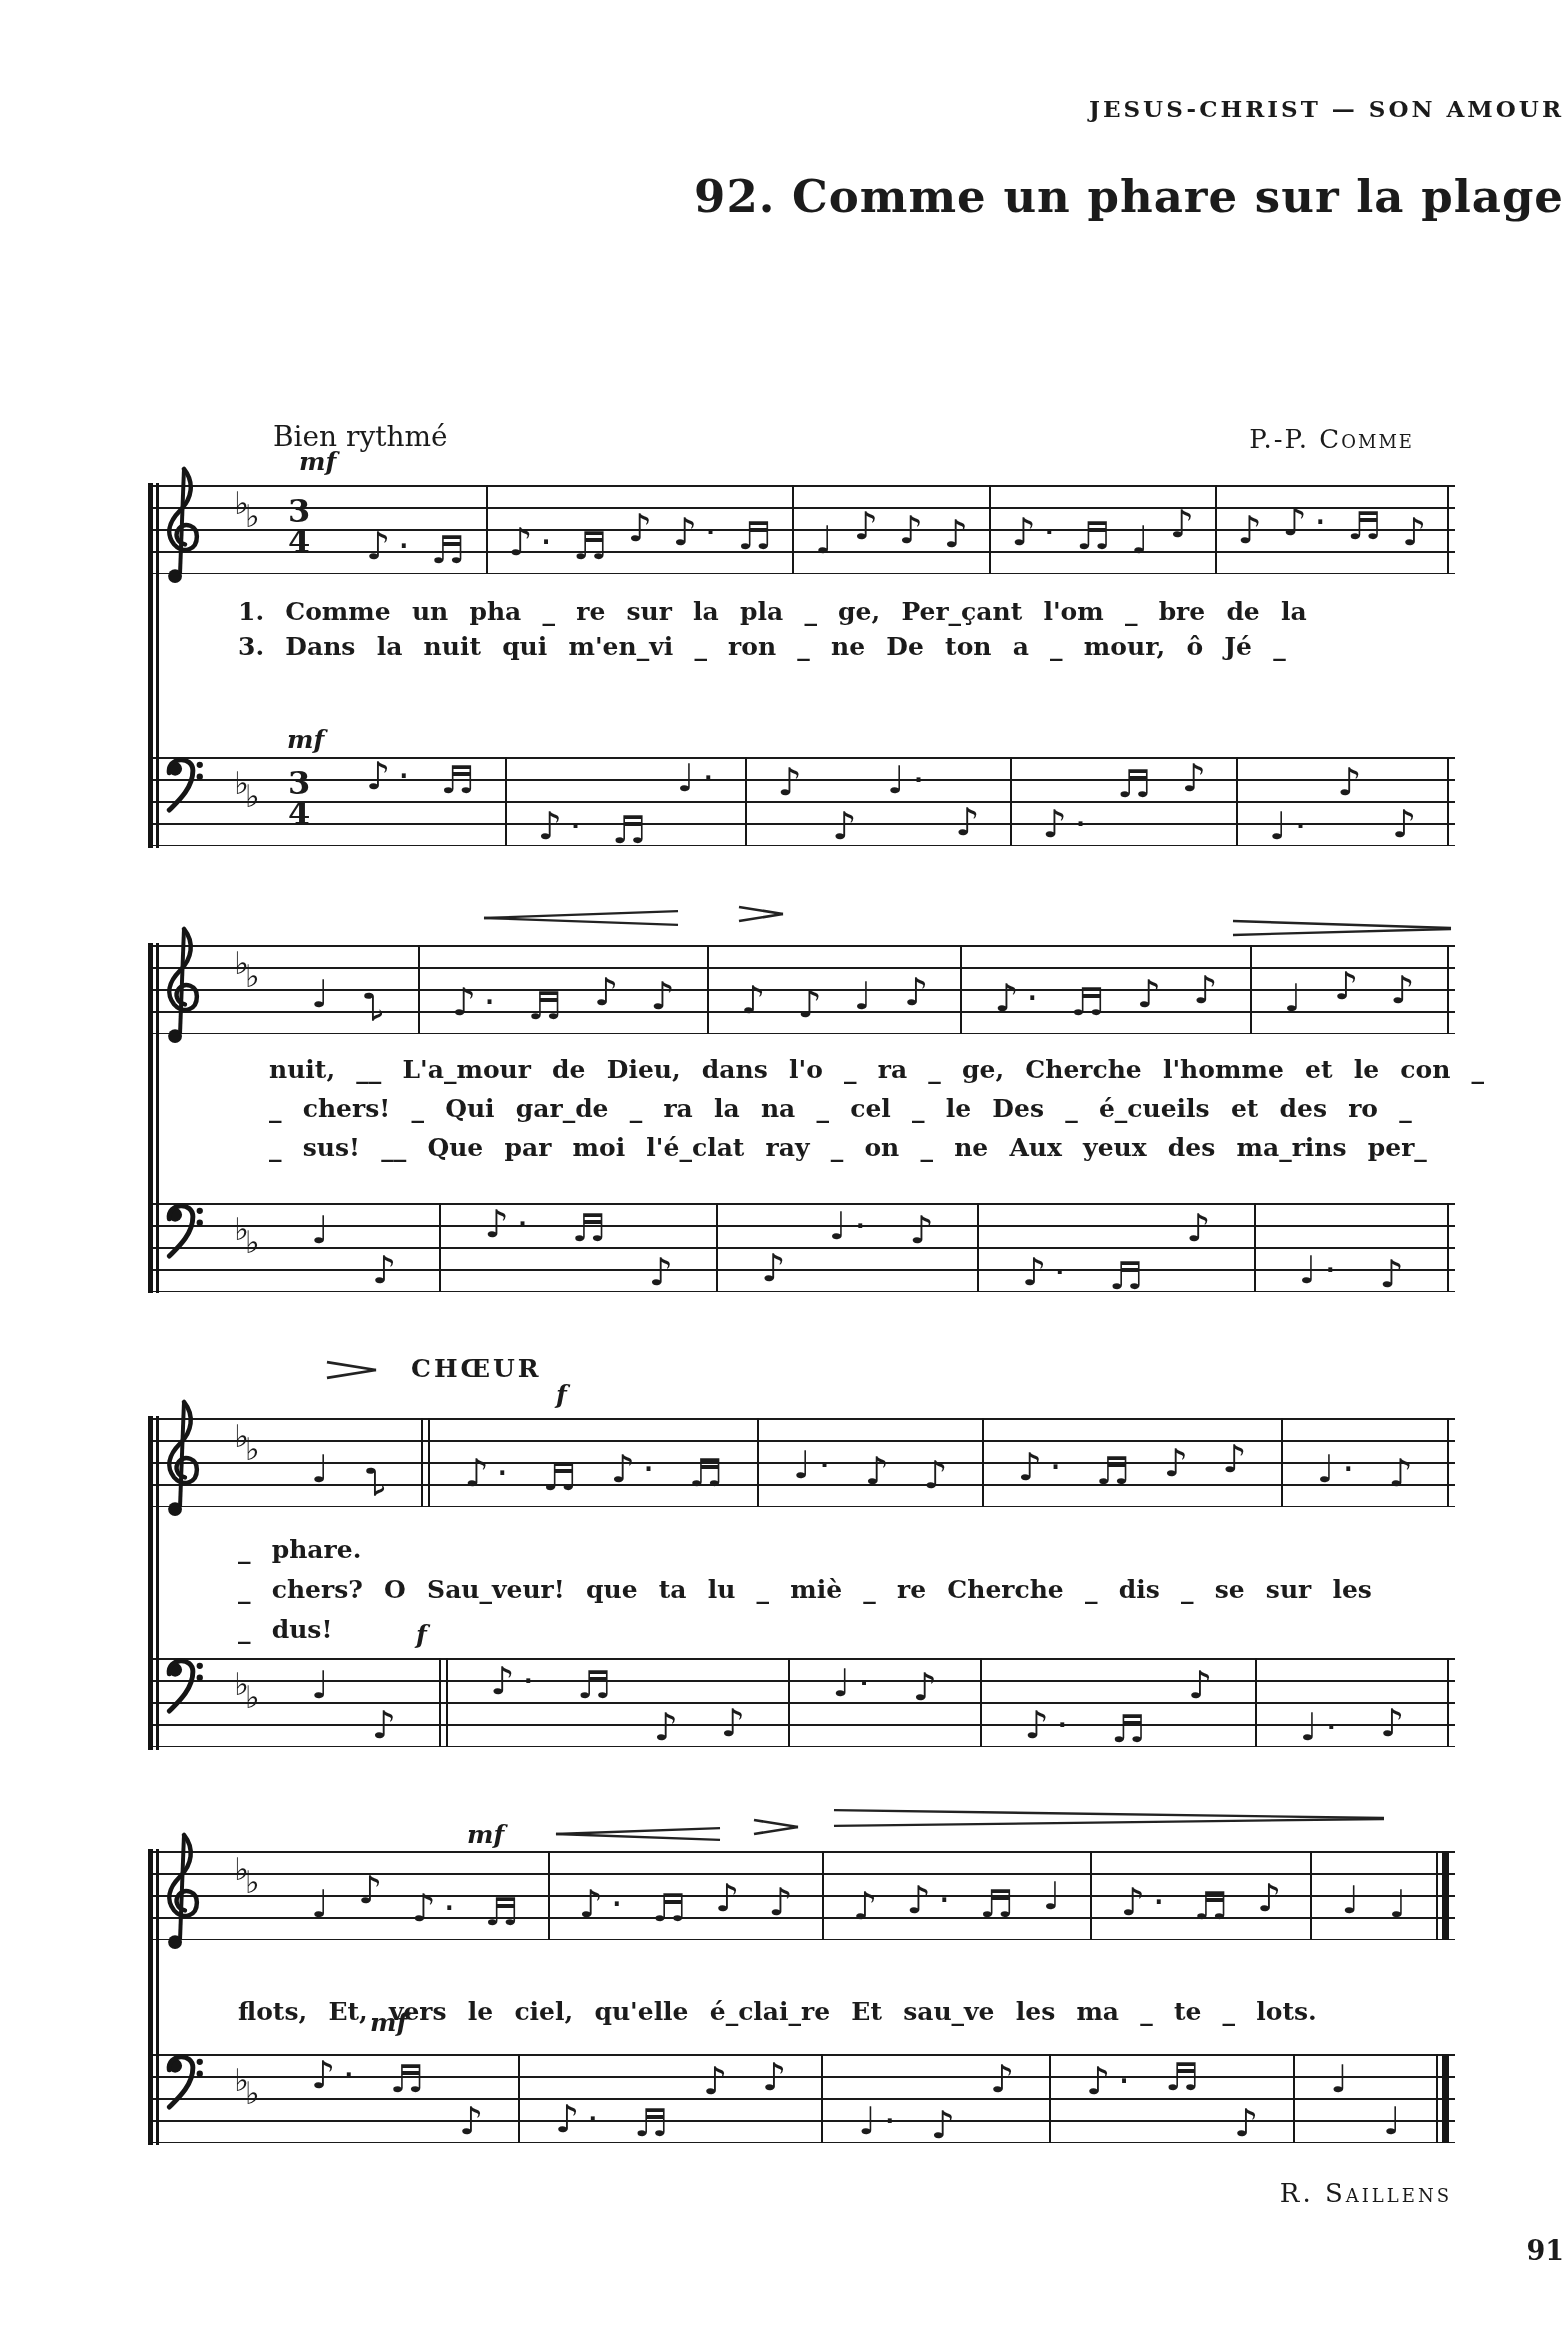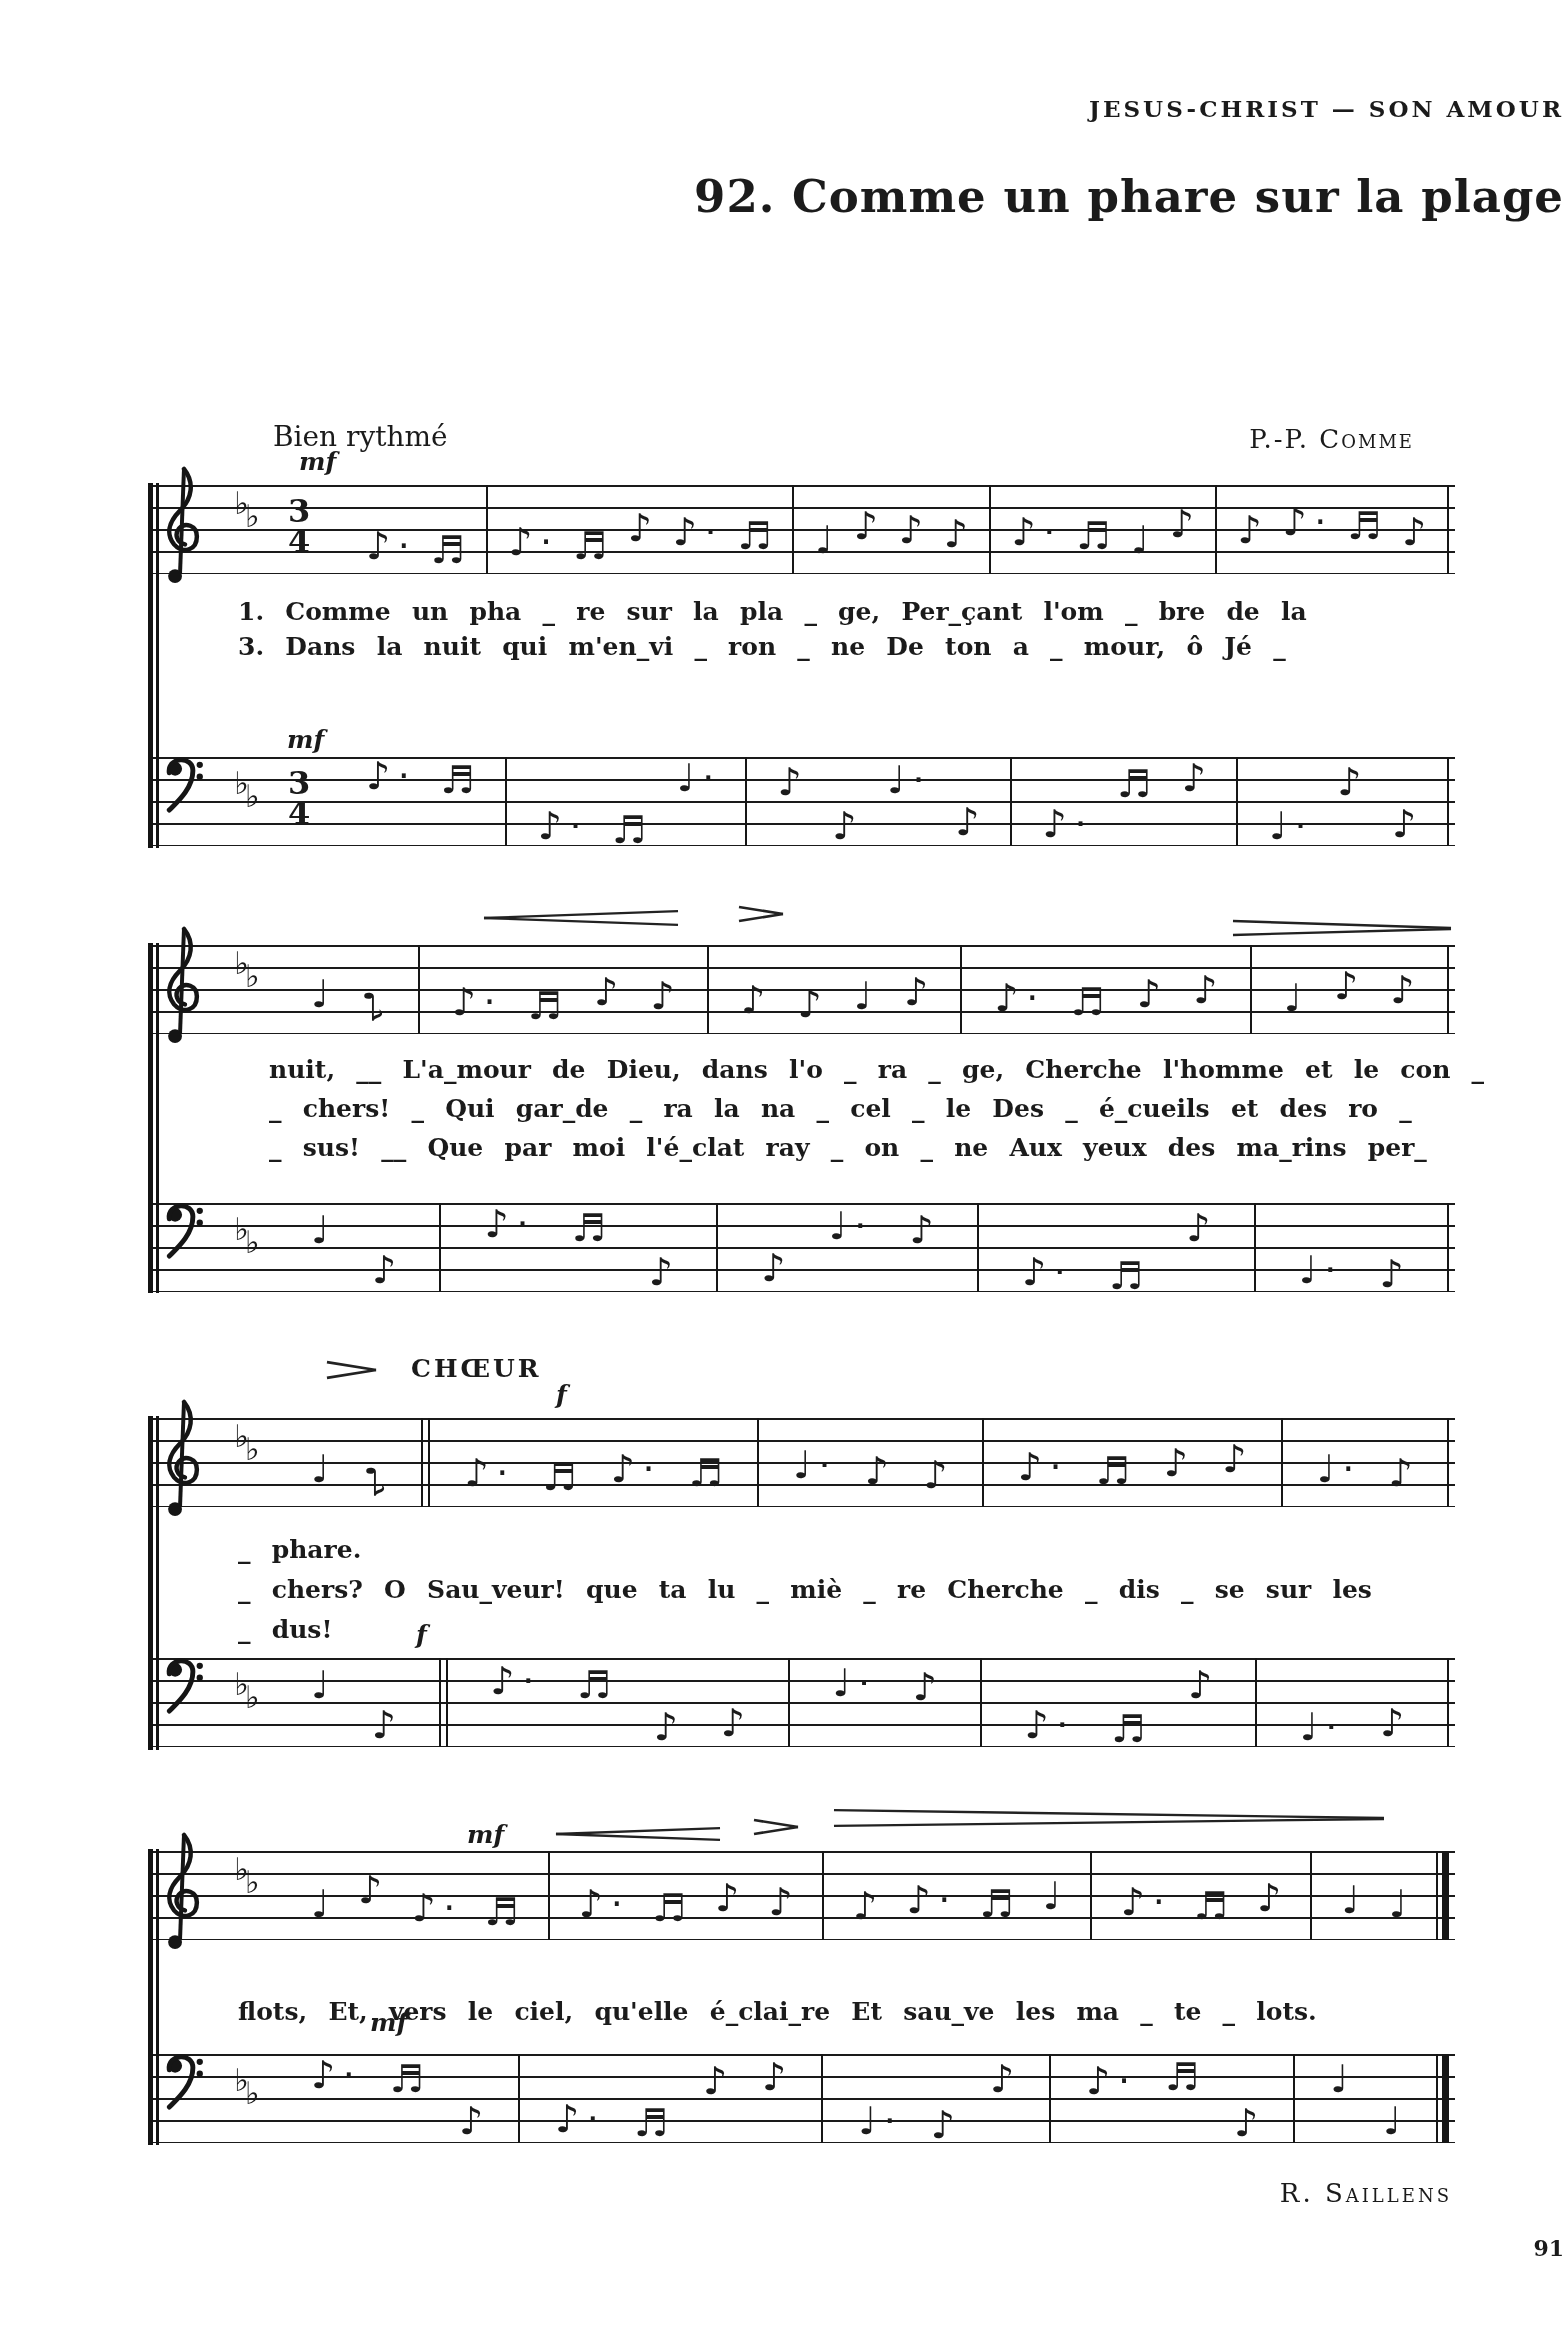--- a/index.html
+++ b/index.html
@@ -6,21 +6,21 @@
   .sheet{
     position:relative;width:1564px;height:2332px;background:#ffffff;
     font-family:"DejaVu Serif","Liberation Serif",serif;color:#1b1b1b;overflow:hidden;
   }
   .center{position:absolute;left:0;width:100%;text-align:right;}
   .running-head{top:95px;font-size:23px;letter-spacing:3px;font-weight:600;}
   .hymn-title{top:170px;font-size:45px;font-weight:bold;letter-spacing:1px;}
   .tempo{position:absolute;left:273px;top:420px;font-size:28px;}
   .composer{position:absolute;right:150px;top:424px;font-size:26px;font-variant:small-caps;letter-spacing:2px;}
   .lyricist{position:absolute;right:112px;top:2178px;font-size:26px;font-variant:small-caps;letter-spacing:3px;}
-  .page-number{top:2235px;font-size:22px;font-weight:bold;}
+  .page-number{top:2235px;font-size:27px;font-weight:bold;}
 
   .dyn{position:absolute;font-size:25px;font-weight:bold;font-style:italic;z-index:4;}
   .choeur{position:absolute;left:411px;top:1354px;font-size:25px;font-weight:bold;letter-spacing:3px;}
 
   .staff{position:absolute;left:153px;width:1302px;height:89px;
     background-image:repeating-linear-gradient(to bottom,#1a1a1a 0,#1a1a1a 2px,transparent 2px,transparent 22px);
     background-size:100% 89px;background-repeat:no-repeat;}
   .sysbar{position:absolute;left:148px;width:11px;z-index:5;
     background:linear-gradient(to right,#141414 0 5px,transparent 5px 8px,#141414 8px 10px);}
   .clef{position:absolute;z-index:3;}

